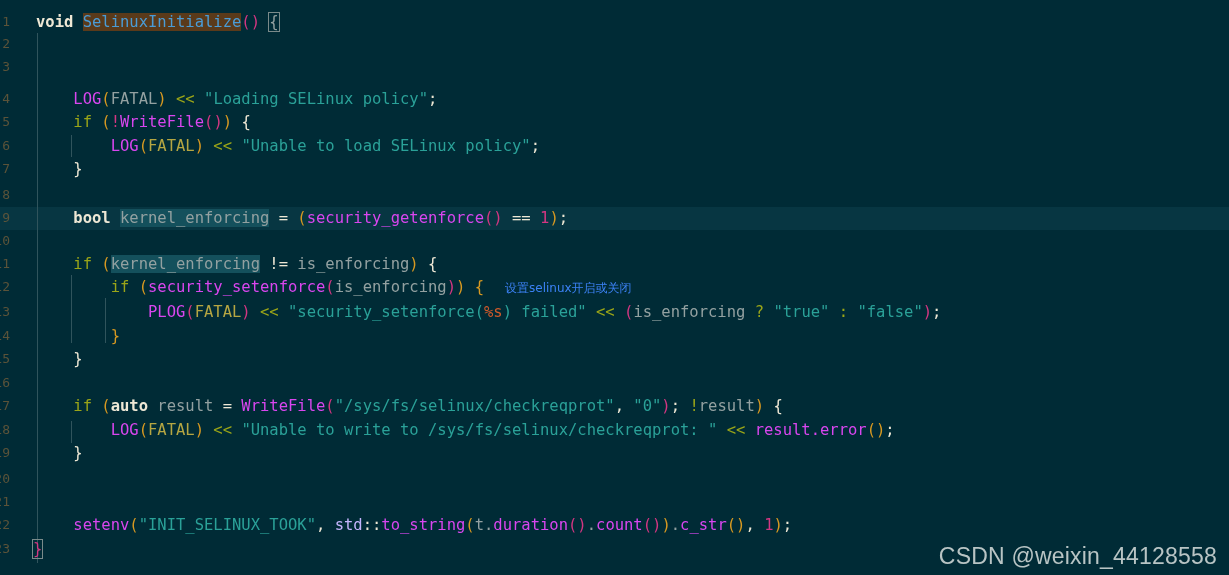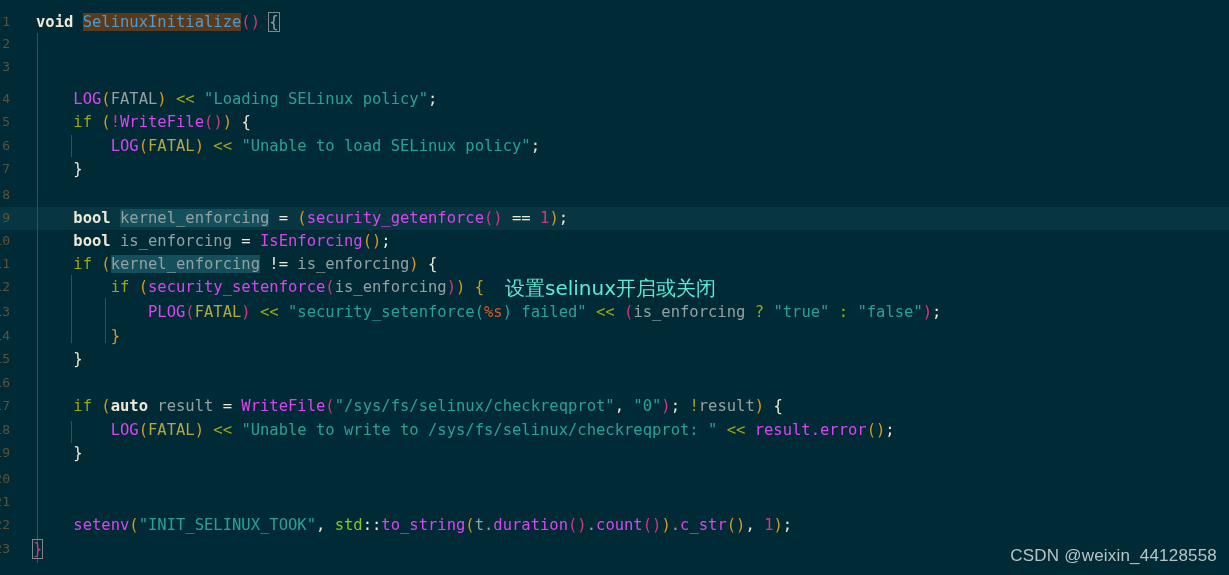--- a/index.html
+++ b/index.html
@@ -95,43 +95,43 @@
   .op        { color: #9aa518; }              
   .opw       { color: #eee8d5; }              
   .p1        { color: #d79921; }              
   .p2        { color: #d33682; }              
   .brace     { color: #eee8d5; }
   .bracehl   { color: #93a1a1; outline: 1px solid #7a8a8a; }
   .bracepk   { color: #d33682; outline: 1px solid #7a8a8a; }
   .cmt       { color: #586e75; font-style: italic; }
   .const     { color: #b5a642; }              
   .enumc     { color: #93a1a1; }
-  .ns        { color: #84cc16; }              
+  .ns        { color: #c4b5fd; }              
   .fmt       { color: #d05a2a; }              
 
   
   .annot {
     position: absolute;
     z-index: 5;
-    color: #5eead4;
+    color: #3b82f6;
     font-family: "DejaVu Sans", "Liberation Sans", sans-serif;
-    font-size: 20px;
+    font-size: 12px;
     line-height: 20px;
     white-space: pre;
   }
 
   
   .watermark {
     position: absolute;
     right: 12px;
     bottom: 8px;
     z-index: 6;
     color: #b8c4c4;
     font-family: "Liberation Sans", "DejaVu Sans", sans-serif;
-    font-size: 17px;
+    font-size: 23px;
     letter-spacing: .2px;
     white-space: pre;
   }
 </style>
 </head>
 <body>
 
 <div id="editor">
 
   <div class="line-hl" style="top:207px;"></div>
@@ -180,21 +180,20 @@
     <div class="line" style="top:111px;"><span class="txt"><span class="var">    </span><span class="kw">if</span><span class="var"> </span><span class="p1">(</span><span class="p2">!</span><span class="fn">WriteFile</span><span class="p2">(</span><span class="p2">)</span><span class="p1">)</span><span class="var"> </span><span class="brace">{</span></span></div>
 
     <div class="line" style="top:135px;"><span class="txt"><span class="var">        </span><span class="fn">LOG</span><span class="p1">(</span><span class="const">FATAL</span><span class="p1">)</span><span class="var"> </span><span class="op">&lt;&lt;</span><span class="var"> </span><span class="str">"Unable to load SELinux policy"</span><span class="opw">;</span></span></div>
 
     <div class="line" style="top:158px;"><span class="txt"><span class="brace">    }</span></span></div>
 
     <div class="line" style="top:184px;"><span class="txt"></span></div>
 
     <div class="line" style="top:207px;"><span class="txt"><span class="type">    bool</span><span class="var"> </span><span class="varhl">kernel_enforcing</span><span class="var"> </span><span class="opw">=</span><span class="var"> </span><span class="p1">(</span><span class="fn">security_getenforce</span><span class="p2">(</span><span class="p2">)</span><span class="var"> </span><span class="opw">==</span><span class="var"> </span><span class="num">1</span><span class="p1">)</span><span class="opw">;</span></span></div>
 
-    <div class="line" style="top:230px;"><span class="txt"><span class="type">    bool</span><span class="var"> is_enforcing </span><span class="opw">=</span><span class="var"> </span><span class="fn">IsEnforcing</span><span class="p1">(</span><span class="p1">)</span><span class="opw">;</span></span></div>
 
     <div class="line" style="top:253px;"><span class="txt"><span class="var">    </span><span class="kw">if</span><span class="var"> </span><span class="p1">(</span><span class="varhl">kernel_enforcing</span><span class="var"> </span><span class="opw">!=</span><span class="var"> is_enforcing</span><span class="p1">)</span><span class="var"> </span><span class="brace">{</span></span></div>
 
     <div class="line" style="top:276px;"><span class="txt"><span class="var">        </span><span class="kw">if</span><span class="var"> </span><span class="p1">(</span><span class="fn">security_setenforce</span><span class="p2">(</span><span class="var">is_enforcing</span><span class="p2">)</span><span class="p1">)</span><span class="var"> </span><span class="p1">{</span></span></div>
 
     <div class="line" style="top:301px;"><span class="txt"><span class="var">            </span><span class="fn">PLOG</span><span class="p2">(</span><span class="const">FATAL</span><span class="p2">)</span><span class="var"> </span><span class="op">&lt;&lt;</span><span class="var"> </span><span class="str">"security_setenforce(</span><span class="fmt">%s</span><span class="str">) failed"</span><span class="var"> </span><span class="op">&lt;&lt;</span><span class="var"> </span><span class="p2">(</span><span class="var">is_enforcing </span><span class="kw">?</span><span class="var"> </span><span class="str">"true"</span><span class="var"> </span><span class="op">:</span><span class="var"> </span><span class="str">"false"</span><span class="p2">)</span><span class="opw">;</span></span></div>
 
     <div class="line" style="top:325px;"><span class="txt"><span class="var">        </span><span class="p1">}</span></span></div>
 
     <div class="line" style="top:348px;"><span class="txt"><span class="brace">    }</span></span></div>

